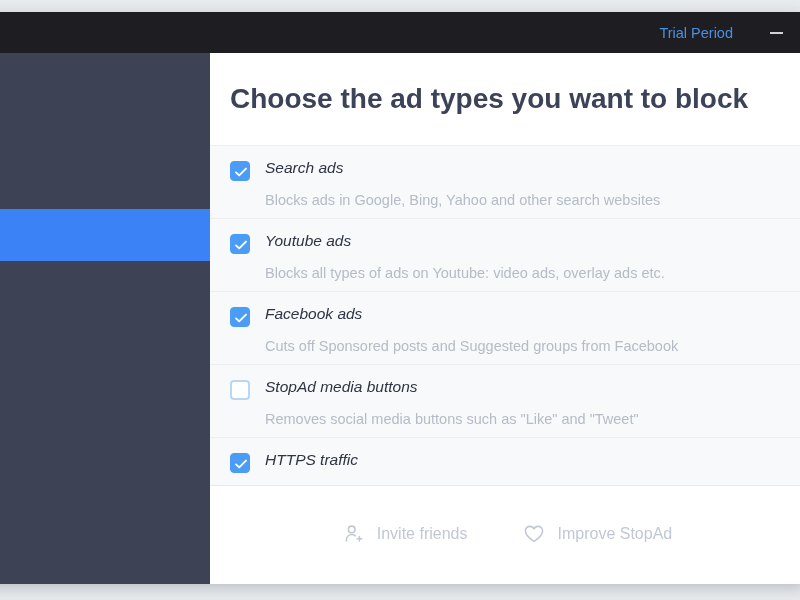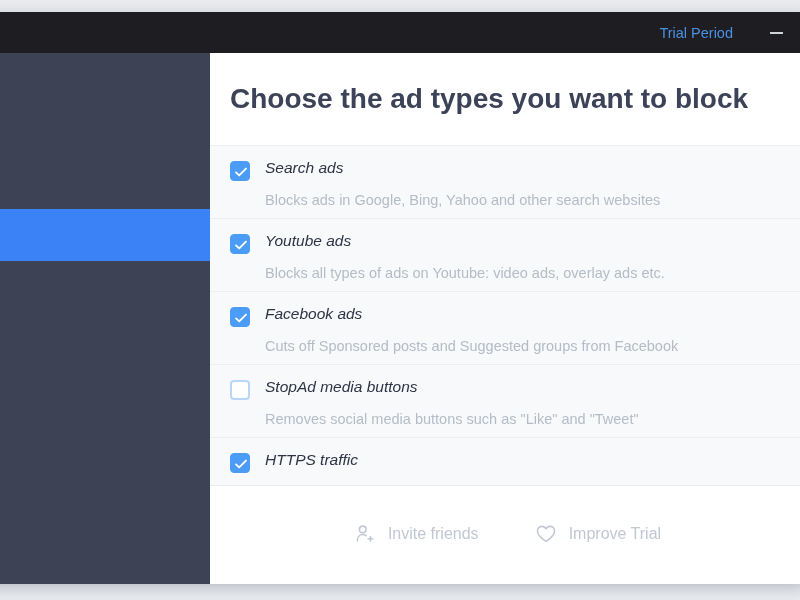--- a/index.html
+++ b/index.html
@@ -308,19 +308,19 @@
             <circle cx="9.5" cy="7" r="3.6" fill="none" stroke="#c2c7d4" stroke-width="1.7"></circle>
             <path d="M3.6 19.5 C3.6 15.2 6.3 12.6 9.5 12.6 C11 12.6 12.4 13.1 13.4 14" fill="none" stroke="#c2c7d4" stroke-width="1.7" stroke-linecap="round"></path>
             <path d="M15.4 17.2 h5 M17.9 14.7 v5" fill="none" stroke="#c2c7d4" stroke-width="1.7" stroke-linecap="round"></path>
           </svg>
           <span>Invite friends</span>
         </div>
         <div class="footer-action">
           <svg width="22" height="20" viewBox="0 0 24 22">
             <path d="M12 19.2 C12 19.2 2.6 13.4 2.6 7.6 C2.6 4.6 4.9 2.6 7.5 2.6 C9.5 2.6 11.2 3.8 12 5.4 C12.8 3.8 14.5 2.6 16.5 2.6 C19.1 2.6 21.4 4.6 21.4 7.6 C21.4 13.4 12 19.2 12 19.2 Z" fill="none" stroke="#c2c7d4" stroke-width="1.7" stroke-linejoin="round"></path>
           </svg>
-          <span>Improve Trial</span>
+          <span>Improve StopAd</span>
         </div>
       </div>
 
     </div>
   </div>
 </div>
 
 </body></html>

